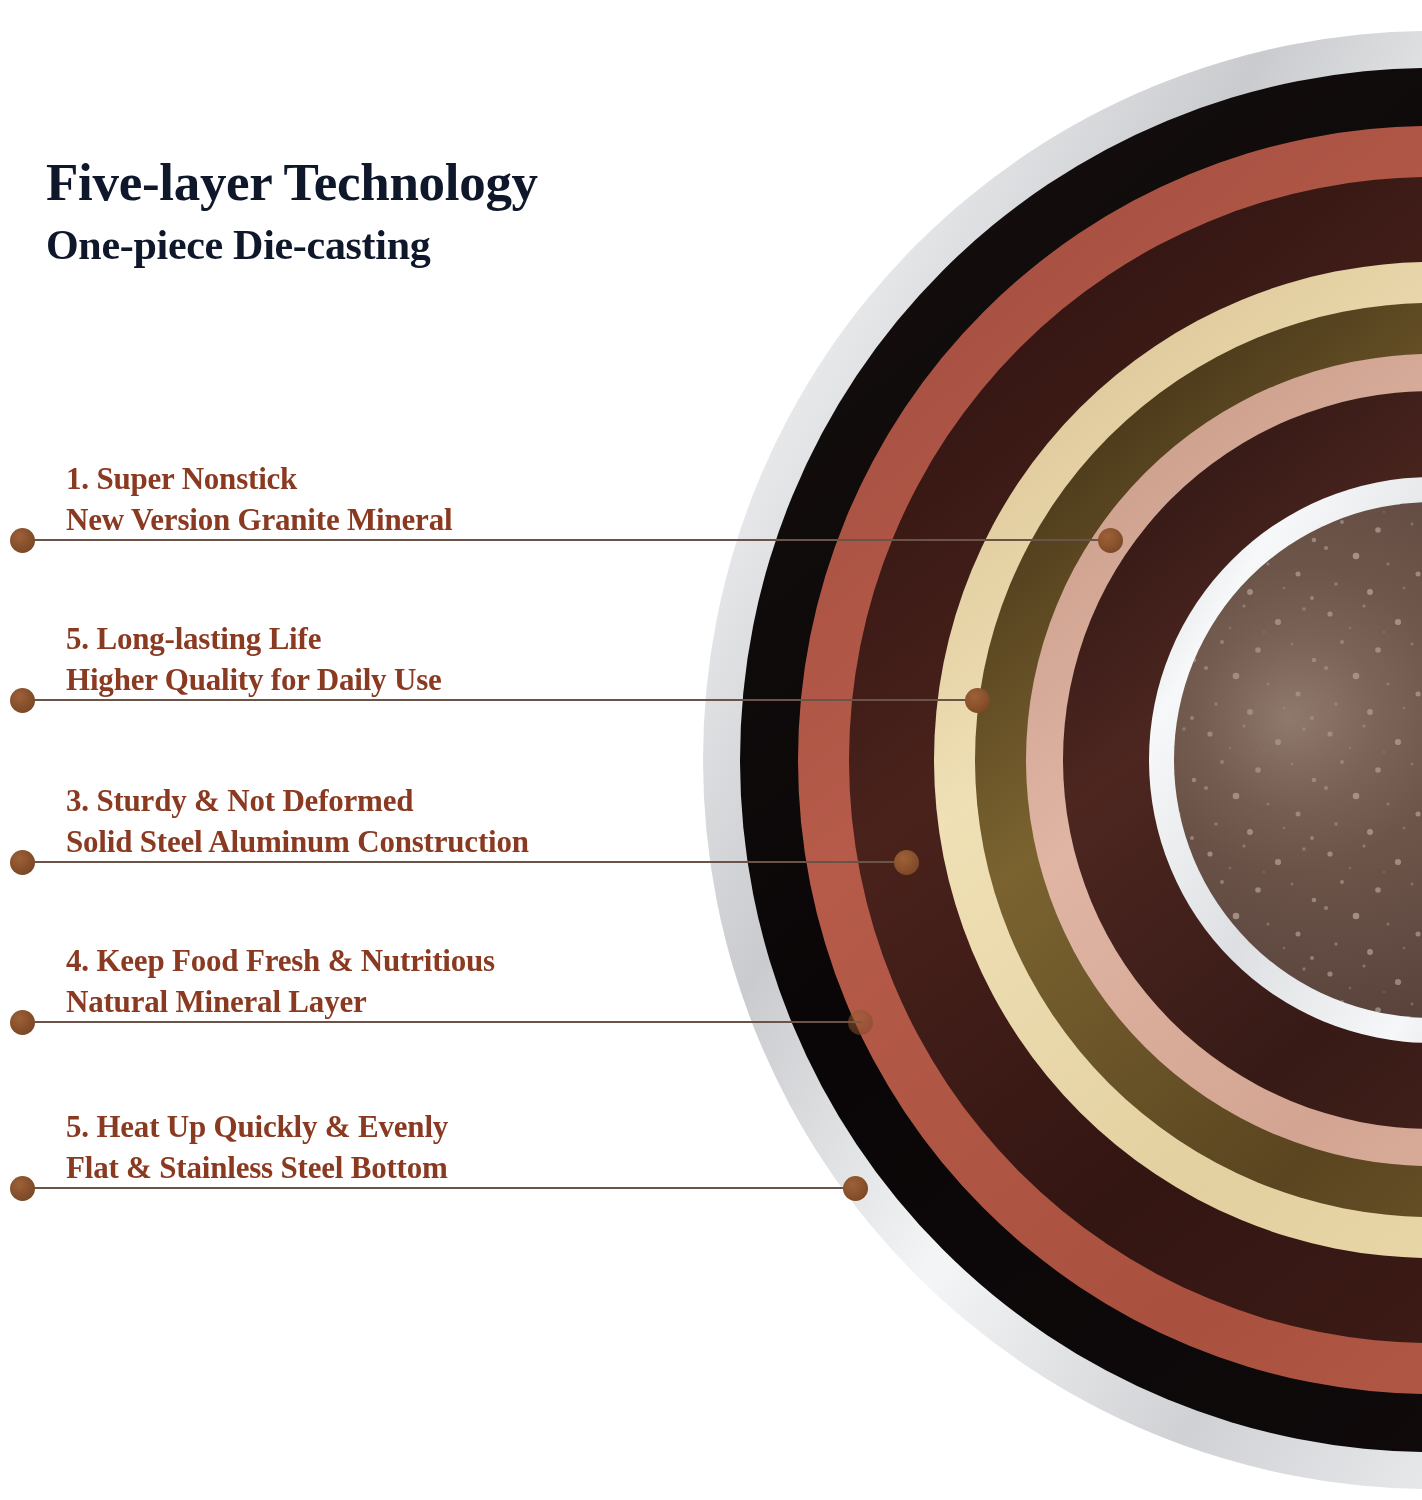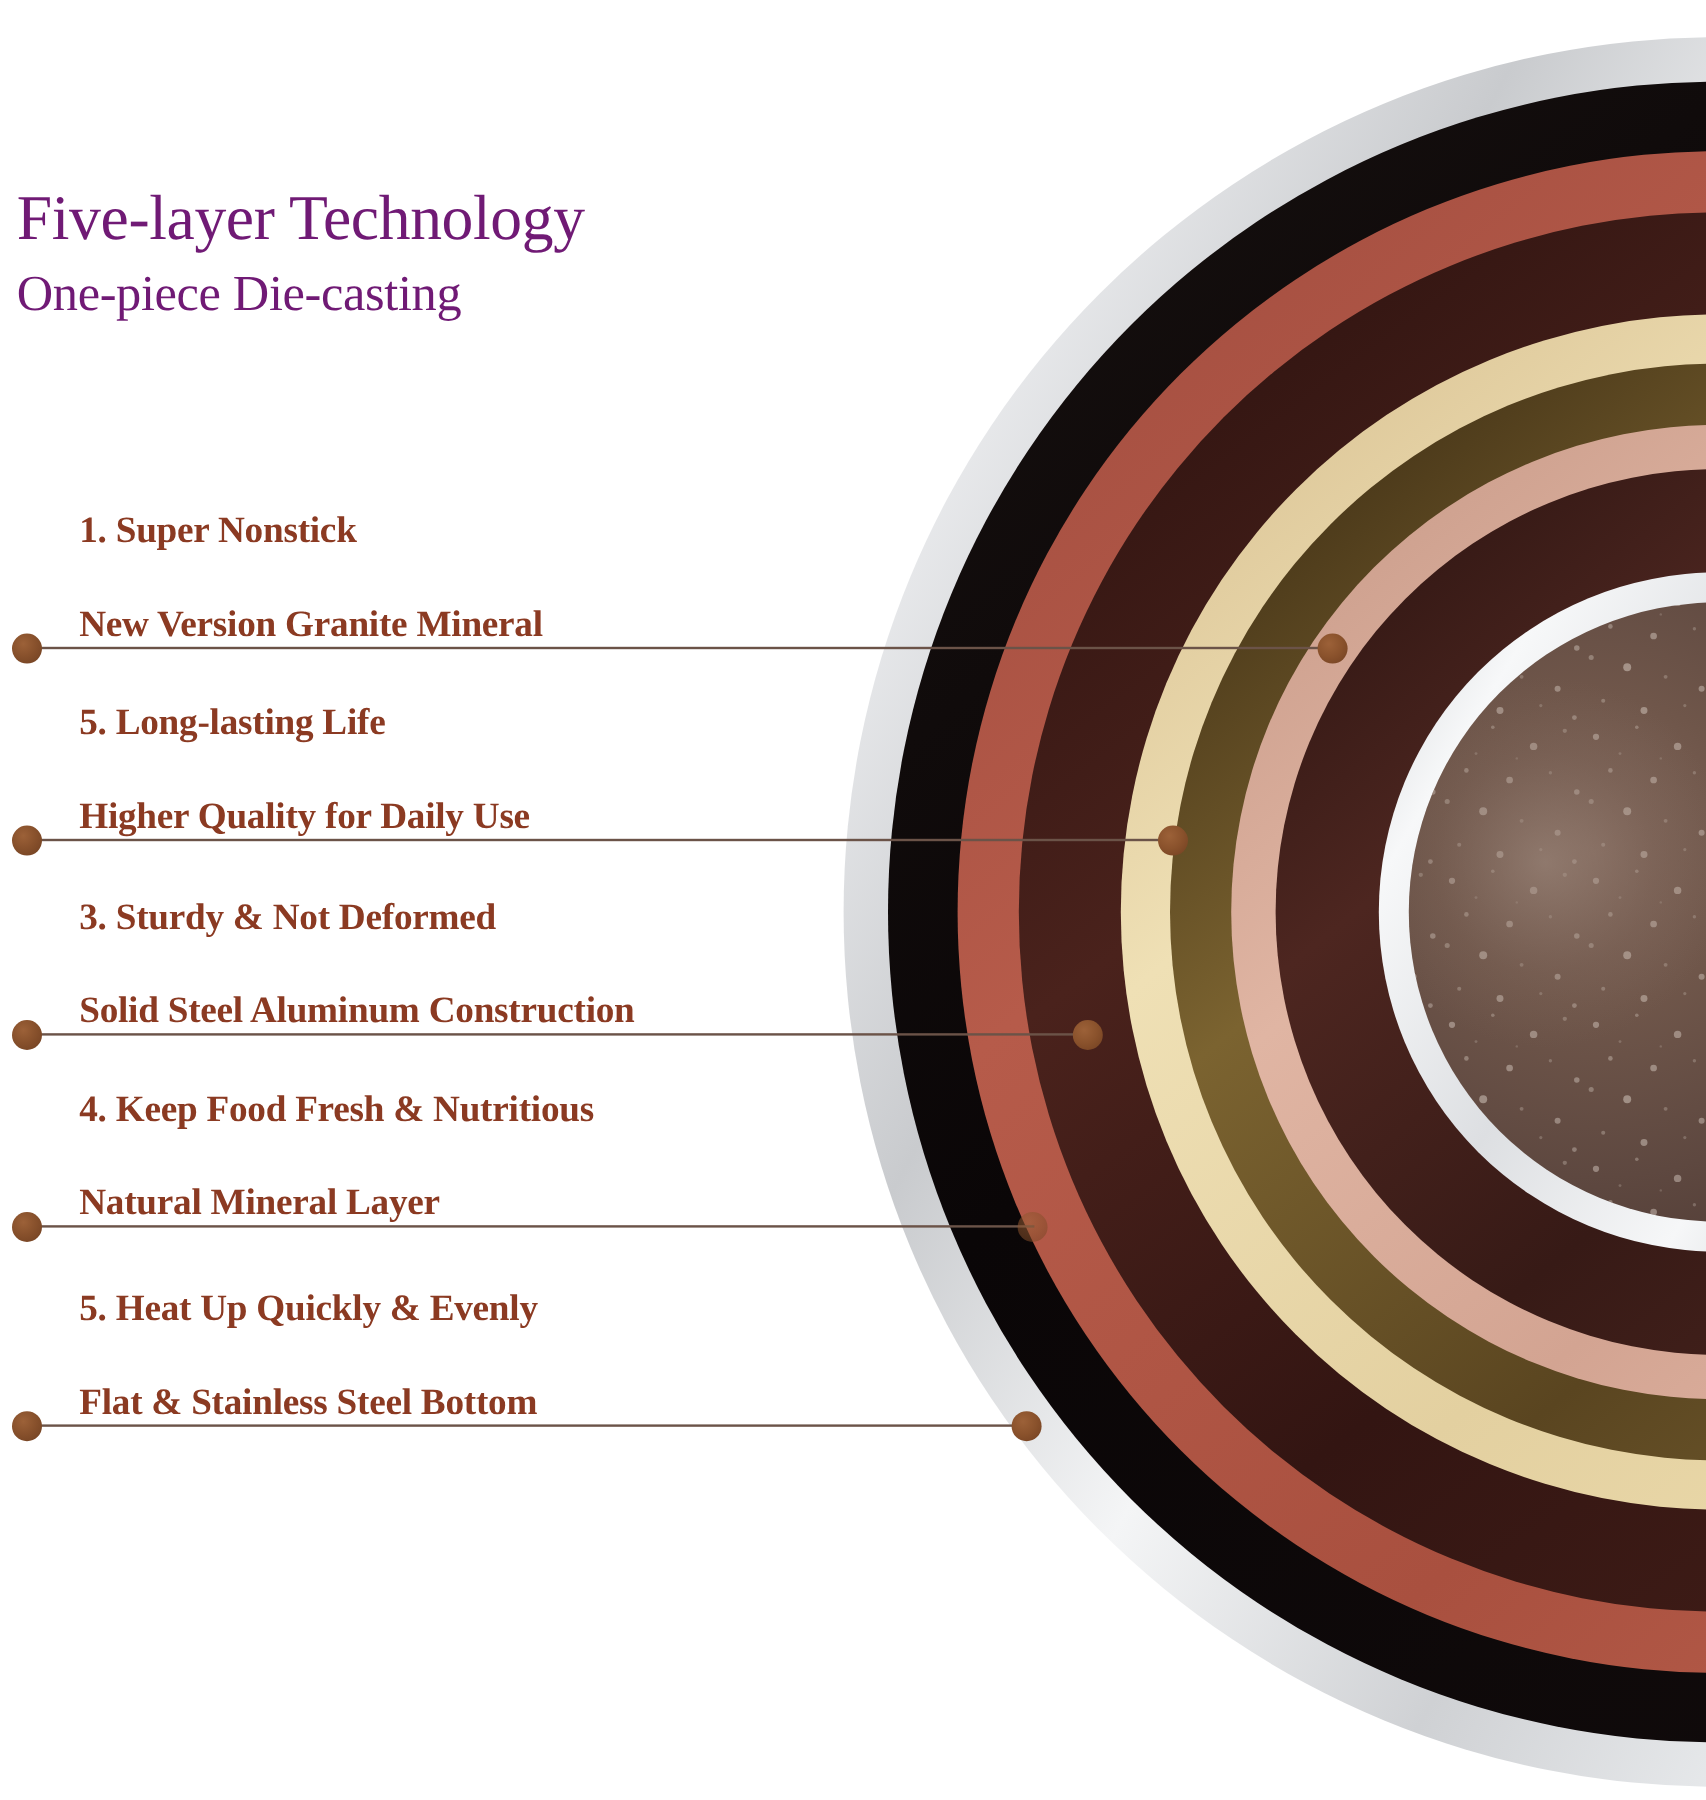--- a/index.html
+++ b/index.html
@@ -33,27 +33,28 @@
   
   #headline {
     position: absolute;
     left: 14px;
     top: 148px;
     width: 700px;
     z-index: 30;
   }
   #headline .line {
     display: block;
-    color: #701a75;
+    color: #0f172a;
     font-family: "Liberation Serif", serif;
-    font-weight: normal;
+    font-weight: bold;
     font-size: 53px;
     line-height: 1.32;
     letter-spacing: -0.3px;
     white-space: nowrap;
+    margin-left: 32px;
   }
   #headline .line.l2 { font-size: 42px; }
 
   
   .feature {
     position: absolute;
     z-index: 30;
   }
   .feature .f-text {
     position: absolute;
@@ -63,21 +64,20 @@
   }
   .feature .f-text .t1,
   .feature .f-text .t2 {
     display: block;
     color: #8B3A22;
     font-family: "Liberation Serif", serif;
     font-weight: bold;
     font-size: 31px;
     line-height: 1.30;
     letter-spacing: -0.2px;
-    margin-top: 37px;
   }
   .feature .f-text .t2 { color: #8B3A22; }
 
   
   .feature .f-dot {
     position: absolute;
     left: 10px;
     top: 0px;
     width: 25px;
     height: 25px;

